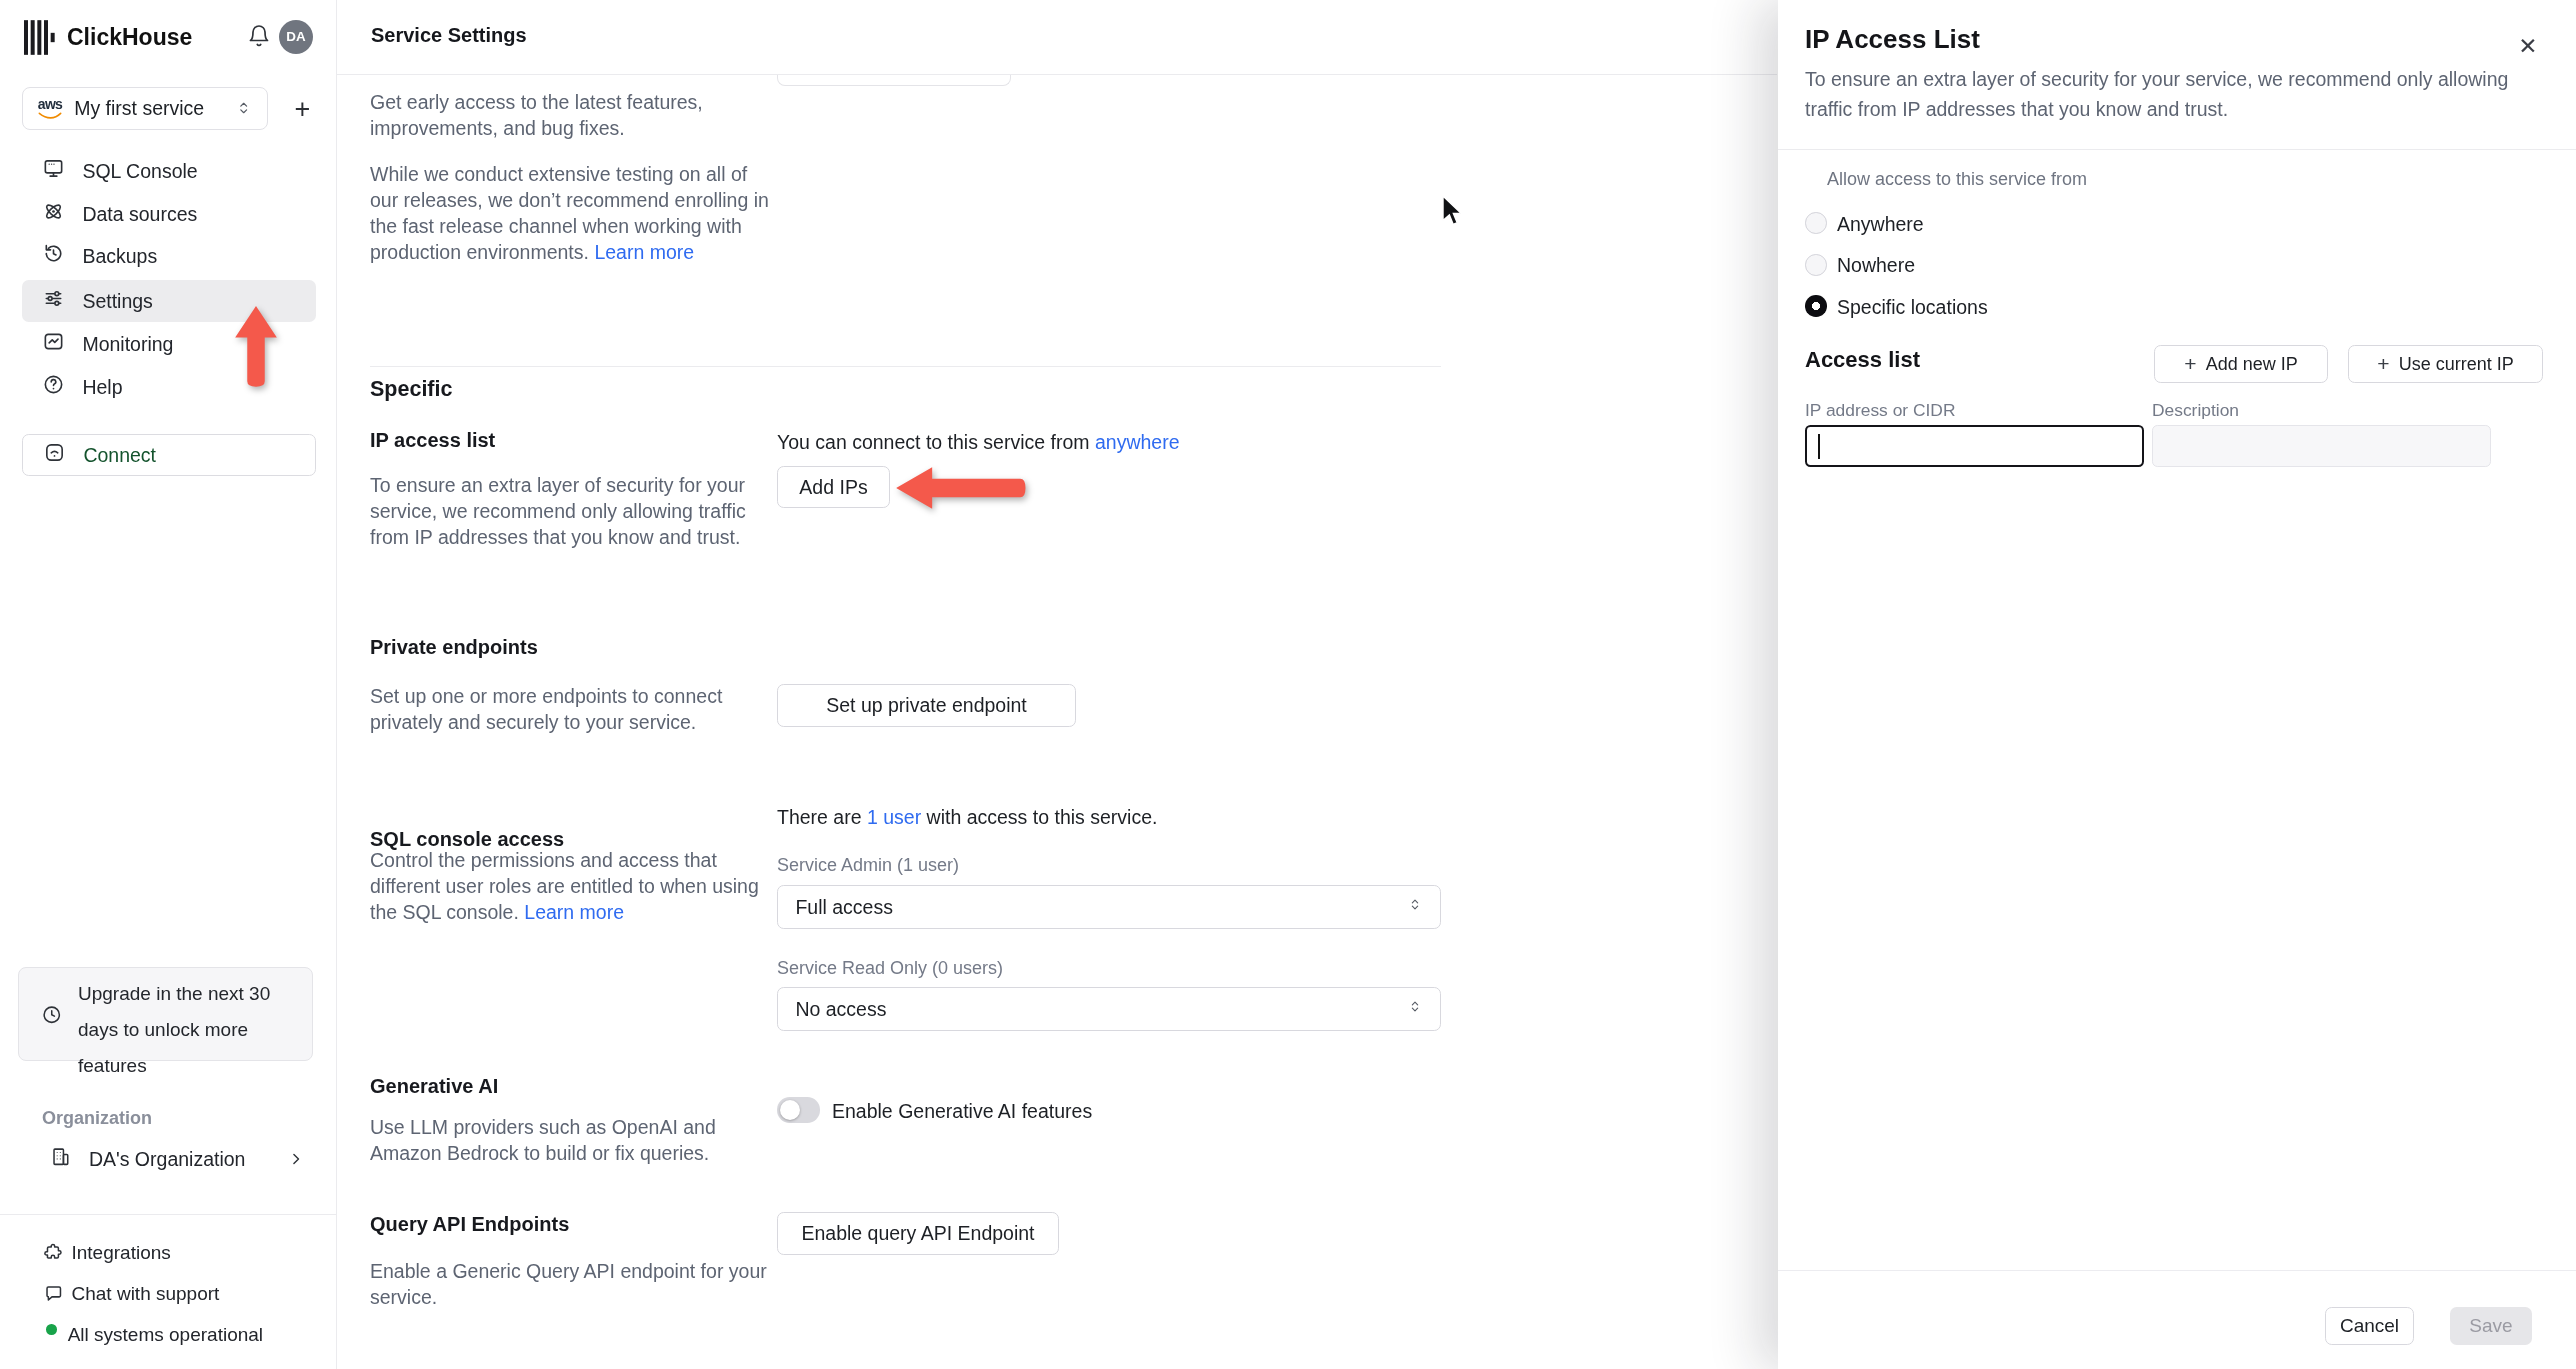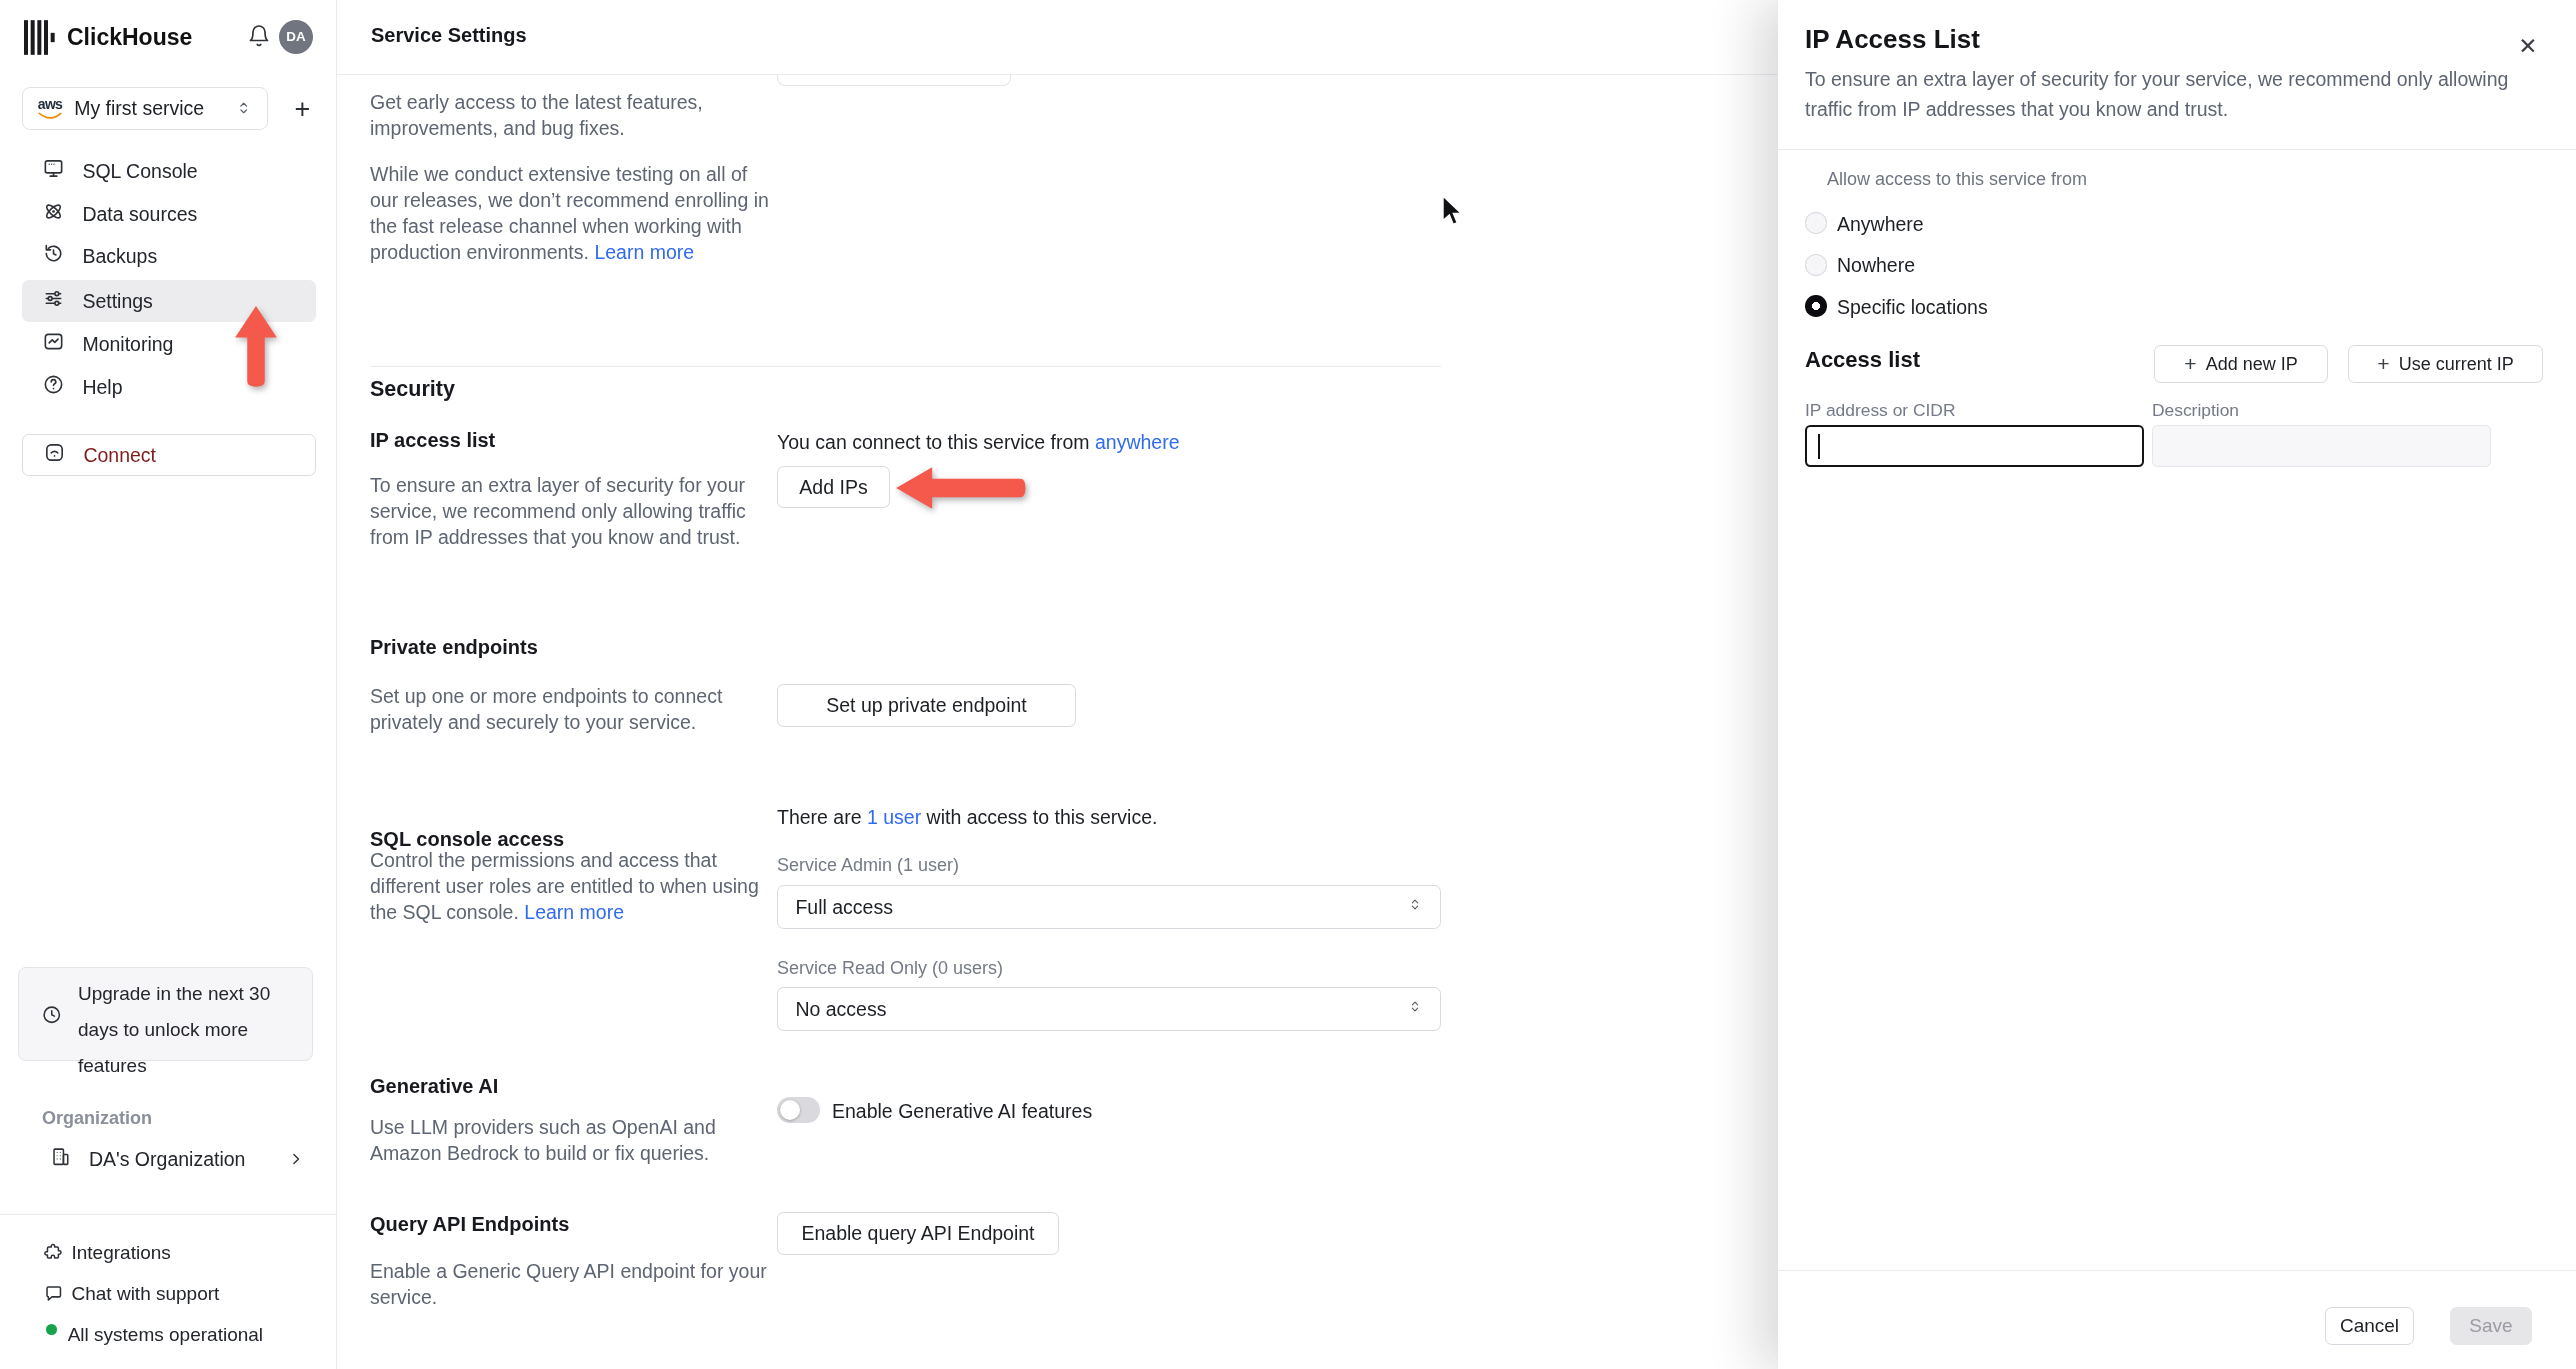--- a/index.html
+++ b/index.html
@@ -134,21 +134,21 @@
       <span>
         <svg class="ico" width="23" height="23" viewBox="0 0 24 24">
           <circle cx="12" cy="12" r="8.5"></circle>
           <path d="M9.6 9.3a2.4 2.4 0 1 1 3.3 2.2c-.7.3-.9.8-.9 1.5"></path>
           <circle cx="12" cy="16.3" r="0.9" fill="#2e3238" stroke="none"></circle>
         </svg></span>
       <span>Help</span>
     </div>
 
     <div class="abs" style="left:22px;top:434px;width:294px;height:42px;border:1.3px solid #dcdce1;border-radius:6.7px;
-                            display:flex;align-items:center;gap:17.4px;padding-left:20px;box-sizing:border-box;font-size:19.5px;color:#7f1d1d;cursor:pointer;">
+                            display:flex;align-items:center;gap:17.4px;padding-left:20px;box-sizing:border-box;font-size:19.5px;color:#14532d;cursor:pointer;">
       <span>
         <svg class="ico" width="23" height="23" viewBox="0 0 24 24">
           <rect x="4" y="4" width="16" height="16" rx="4.5"></rect>
           <path d="M8.6 12.3a5.2 5.2 0 0 1 6.8 0"></path>
           <circle cx="12" cy="15.6" r="0.9" fill="#2e3238" stroke="none"></circle>
         </svg></span>
       <span>Connect</span>
     </div>
 
     <div class="abs" style="left:18px;top:967px;width:295px;height:94px;background:#f6f6f8;border:1.3px solid #e4e4e8;border-radius:8px;box-sizing:border-box;cursor:pointer;">
@@ -215,21 +215,21 @@
     <div class="abs" style="left:777px;top:75px;width:234px;height:11.4px;border:1.3px solid #e4e4e8;border-top:none;
                             border-radius:0 0 8px 8px;box-sizing:border-box;background:#fff;"></div>
 
     <div class="abs para" style="left:370px;top:89px;width:402px;">Get early access to the latest features, improvements, and bug fixes.</div>
     <div class="abs para" style="left:370px;top:161px;width:402px;">
       <span>While we conduct extensive testing on all of our releases, we don’t recommend enrolling in the fast release channel when working with production environments. </span><a class="link">Learn more</a>
     </div>
 
     <div class="hdiv" style="left:370px;top:366px;width:1071px;"></div>
 
-    <div class="abs h-section" style="left:370px;top:377px;">Security</div>
+    <div class="abs h-section" style="left:370px;top:377px;">Specific</div>
 
     <div class="abs h-row" style="left:370px;top:429px;">IP access list</div>
     <div class="abs" style="left:777px;top:431px;font-size:19.5px;color:#1d2025;">
       <span>You can connect to this service from </span><a class="link">anywhere</a>
     </div>
     <div class="btn" style="left:777px;top:466px;width:113px;height:42px;">Add IPs</div>
     <svg class="abs arrow-svg" style="left:896px;top:466px;" width="131" height="44" viewBox="0 0 196 66">
       <path d="M0 33 L54 2 L54 19 L186 19 Q194 19 194 33 Q194 47 186 47 L54 47 L54 64 Z" fill="#f4594b"></path>
     </svg>
     <div class="abs para" style="left:370px;top:472px;width:402px;">To ensure an extra layer of security for your service, we recommend only allowing traffic from IP addresses that you know and trust.</div>

